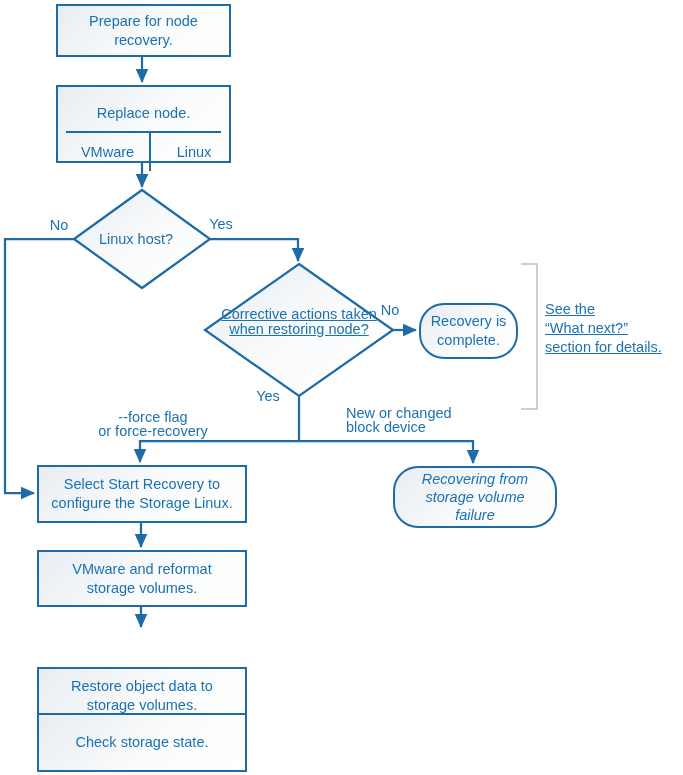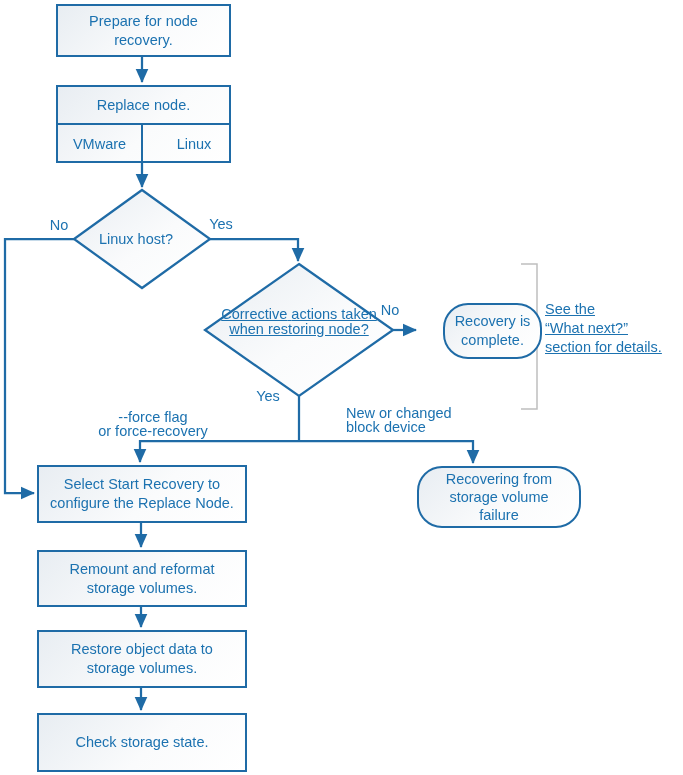--- a/index.html
+++ b/index.html
@@ -15,24 +15,24 @@
   marker#arw path { fill:var(--stroke); }
 
   .box {
     position:absolute; box-sizing:border-box; z-index:1;
     border:2px solid var(--stroke);
     background:linear-gradient(135deg, #e8edf2 0%, #fafbfc 55%, #ffffff 100%);
     color:var(--text); font-size:14.5px; line-height:19px; text-align:center;
     display:flex; flex-direction:column; align-items:center; justify-content:center;
   }
   .box span { display:block; }
-  .rounded { border-radius:25px;margin-left:24px; }
-  .italic { line-height:18px; }
+  .rounded { border-radius:25px; }
+  .italic { font-style:italic; line-height:18px; }
 
-  .table { padding:0; display:block; }
+  .table { padding:8px; display:block; }
   .t-head { height:36px; border-bottom:2px solid var(--stroke);
             display:flex; align-items:center; justify-content:center; }
   .t-row { display:flex; height:38px; }
   .t-cell { width:83px; border-right:2px solid var(--stroke);
             display:flex; align-items:center; justify-content:center; }
   .t-cell.second { flex:1; border-right:none;margin-left:16px; }
 
   .lbl { position:absolute; z-index:1; color:var(--text);
          font-size:14.5px; line-height:16px; white-space:nowrap; }
   .lbl span { display:block; }
@@ -86,29 +86,29 @@
   <div class="box table" style="left:56px;top:85px;width:175px;height:78px">
     <div class="t-head">Replace node.</div>
     <div class="t-row">
       <div class="t-cell">VMware</div>
       <div class="t-cell second">Linux</div>
     </div>
   </div>
 
   <div class="box" style="left:37px;top:465px;width:210px;height:58px">
     <span>Select Start Recovery to</span>
-    <span>configure the Replace Node.</span>
+    <span>configure the Storage Linux.</span>
   </div>
 
   <div class="box" style="left:37px;top:550px;width:210px;height:57px">
-    <span>Remount and reformat</span>
+    <span>VMware and reformat</span>
     <span>storage volumes.</span>
   </div>
 
-  <div class="box" style="left:37px;top:630px;width:210px;height:58px">
+  <div class="box" style="left:37px;top:667px;width:210px;height:58px">
     <span>Restore object data to</span>
     <span>storage volumes.</span>
   </div>
 
   <div class="box" style="left:37px;top:713px;width:210px;height:59px">
     <span>Check storage state.</span>
   </div>
 
   <div class="box rounded" style="left:419px;top:303px;width:99px;height:56px">
     <span>Recovery is</span>

